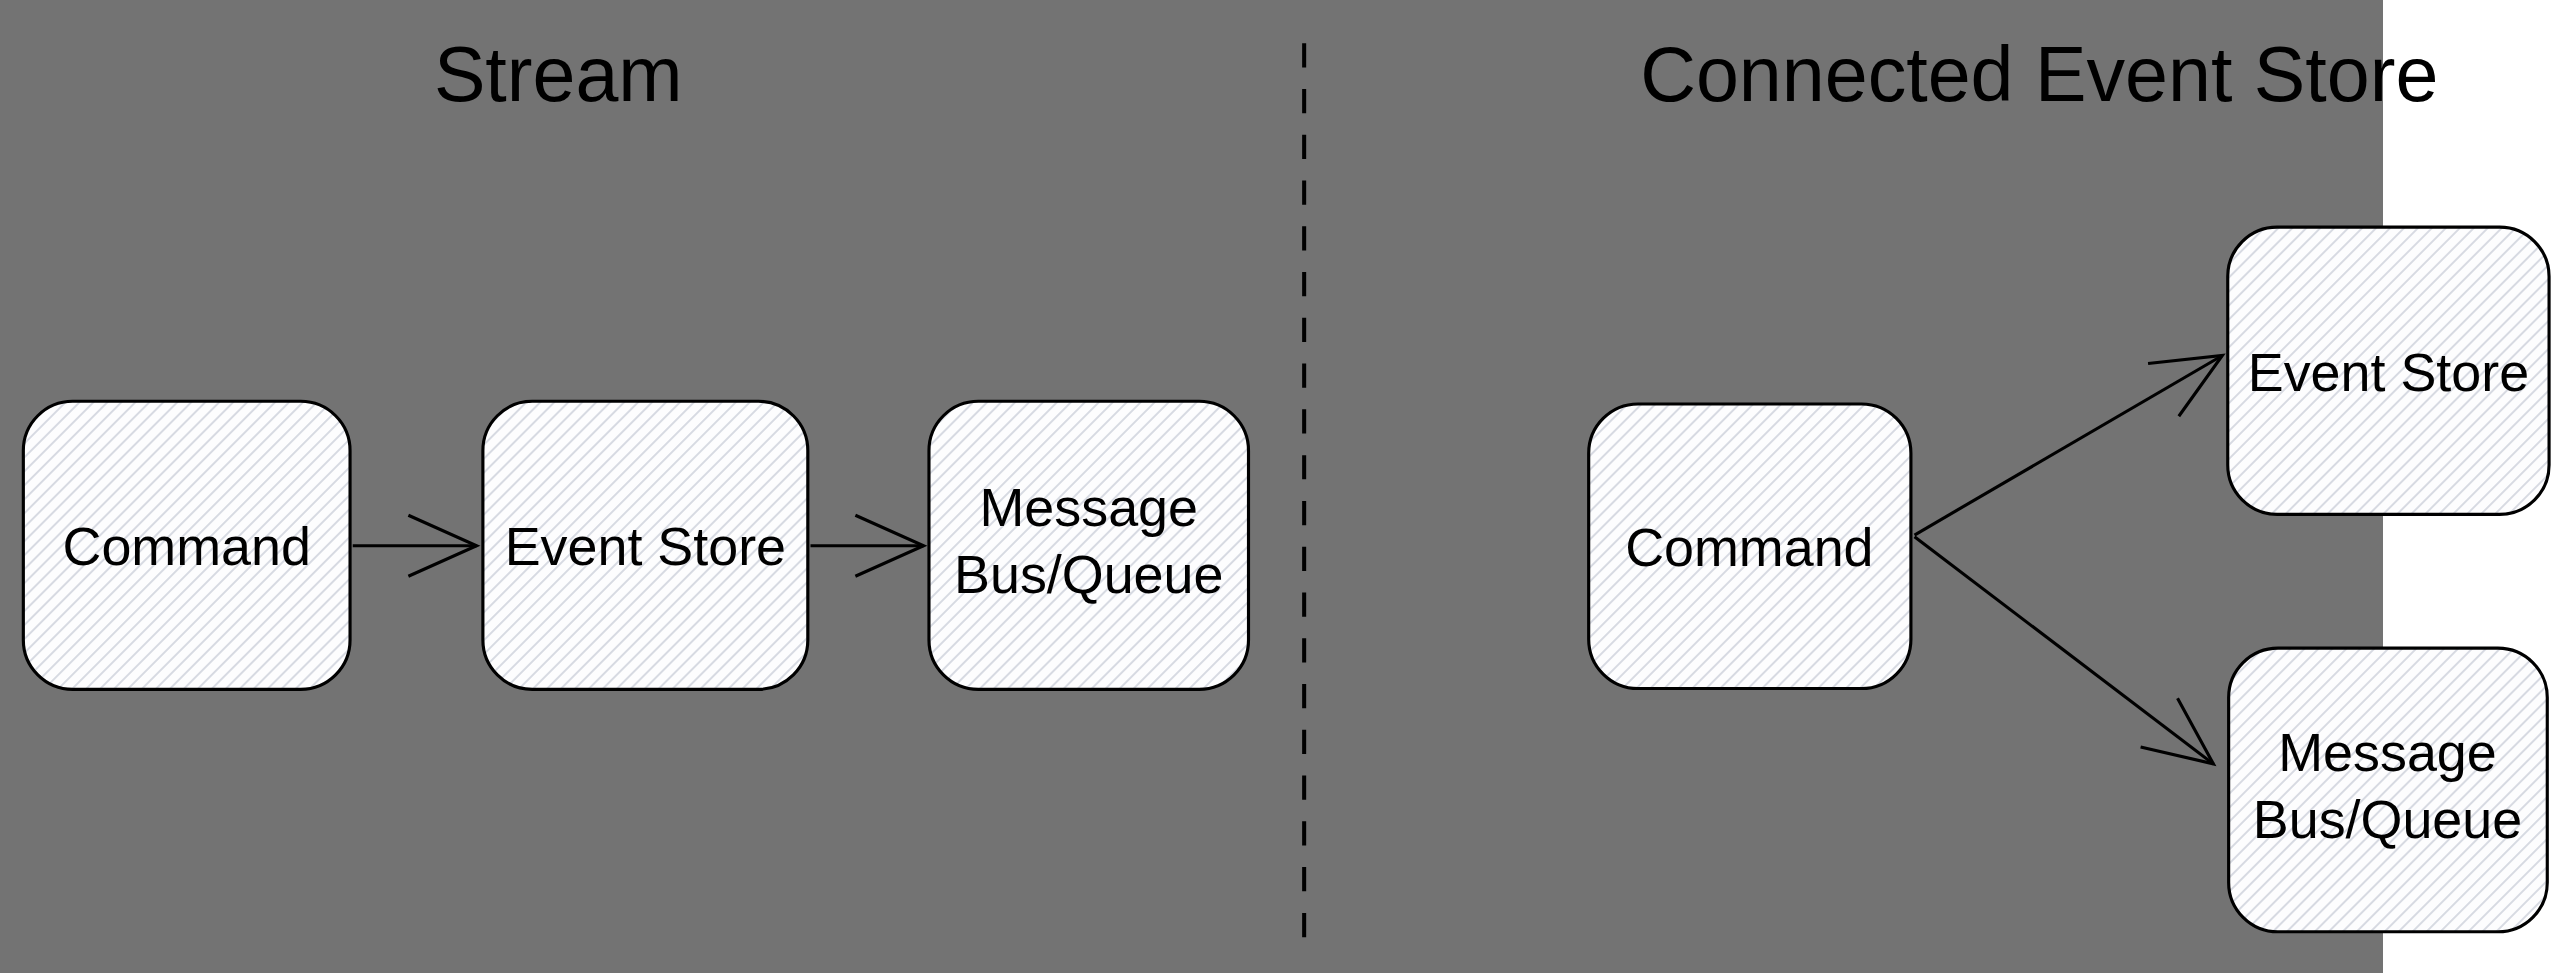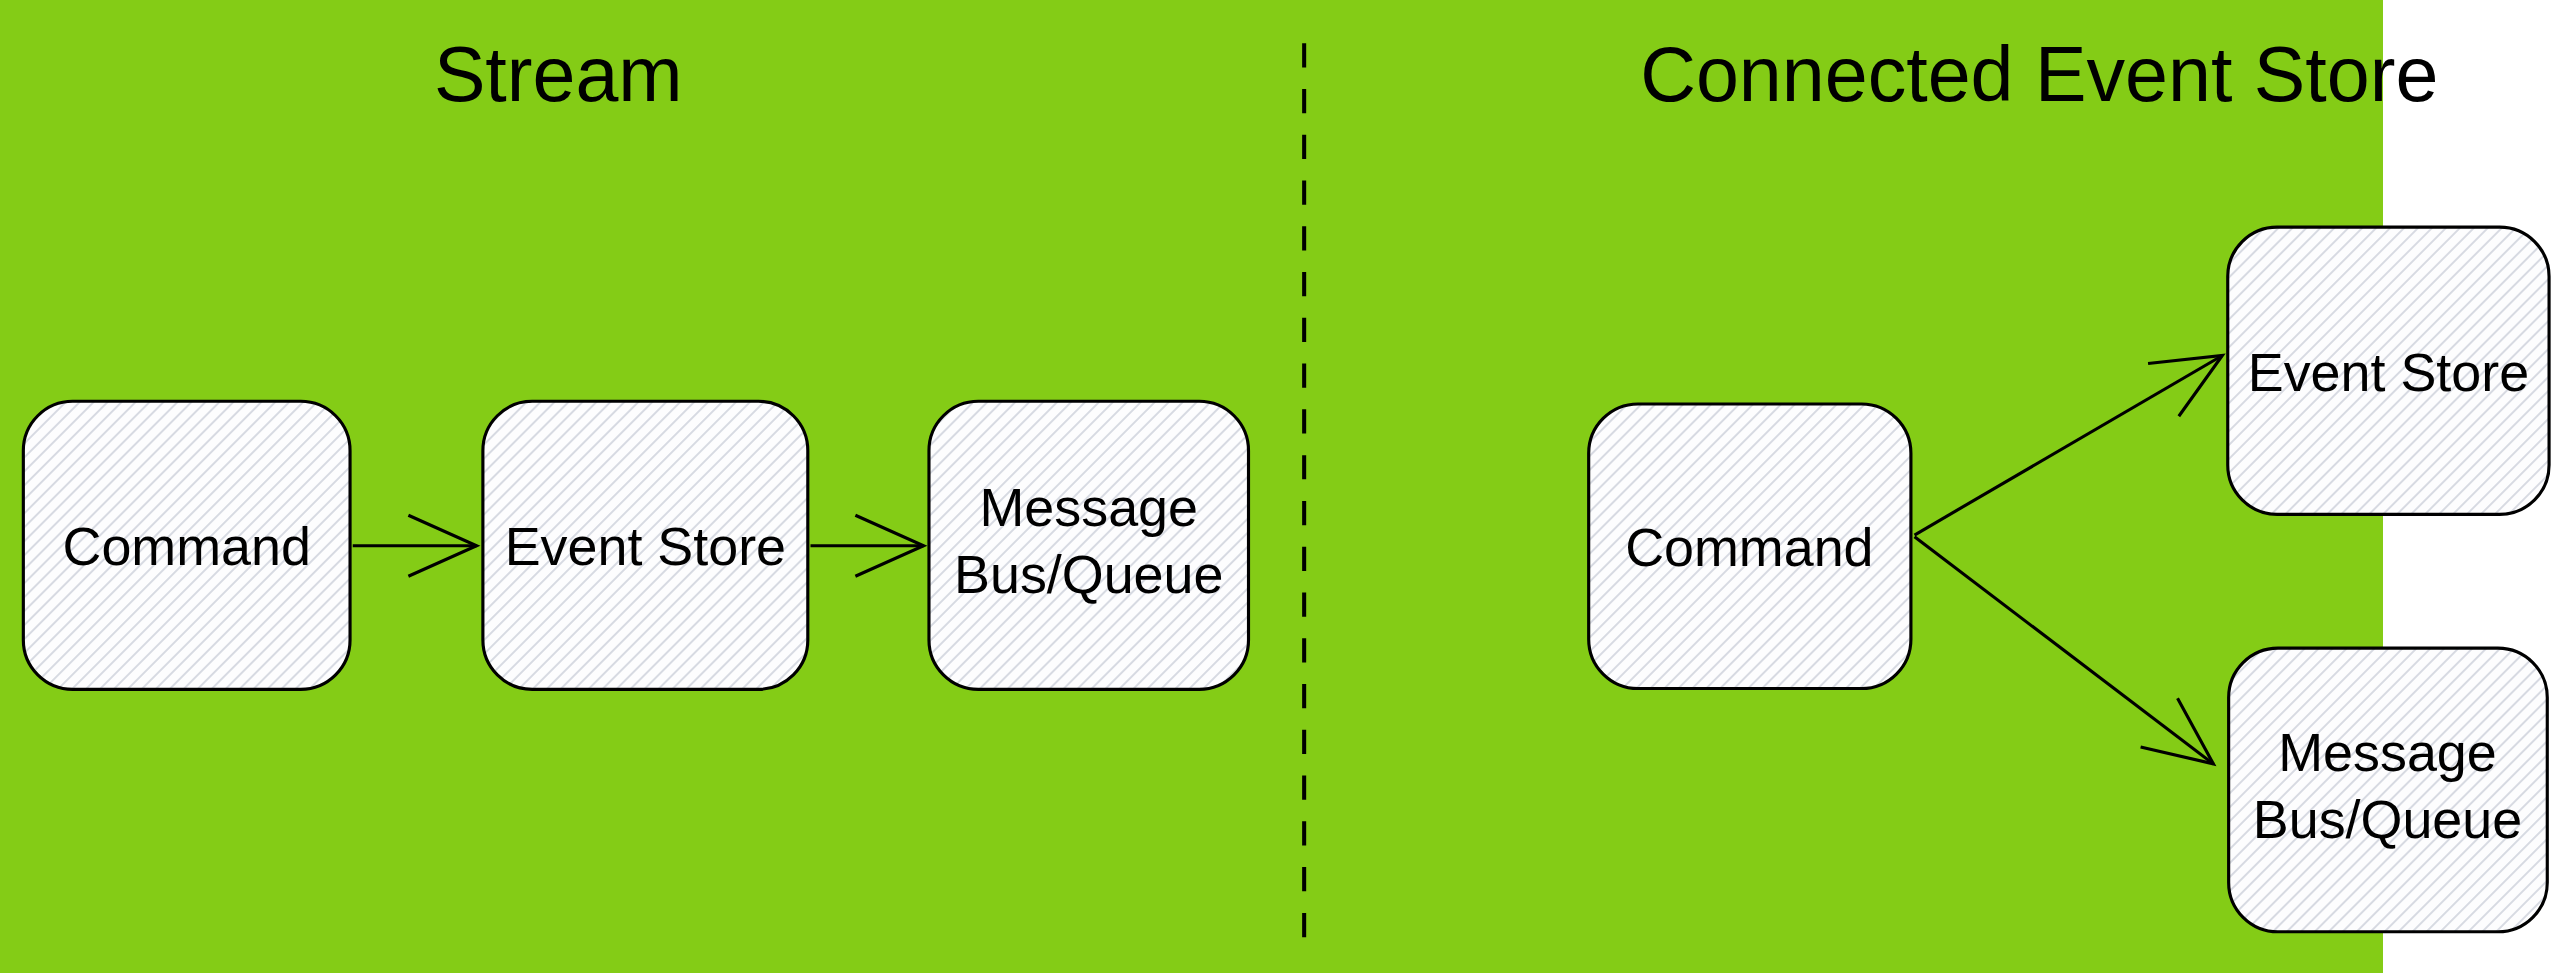--- a/index.html
+++ b/index.html
@@ -7,21 +7,21 @@
     padding: 0;
     background: #ffffff;
     width: 2576px;
     height: 974px;
     overflow: hidden;
   }
   .canvas {
     position: relative;
     width: 2383px;
     height: 974px;
-    background: #84cc16;
+    background: #737373;
   }
   svg {
     display: block;
   }
   text {
     font-family: "Liberation Sans", sans-serif;
     fill: #000000;
   }
   .section-title {
     font-size: 86px;

